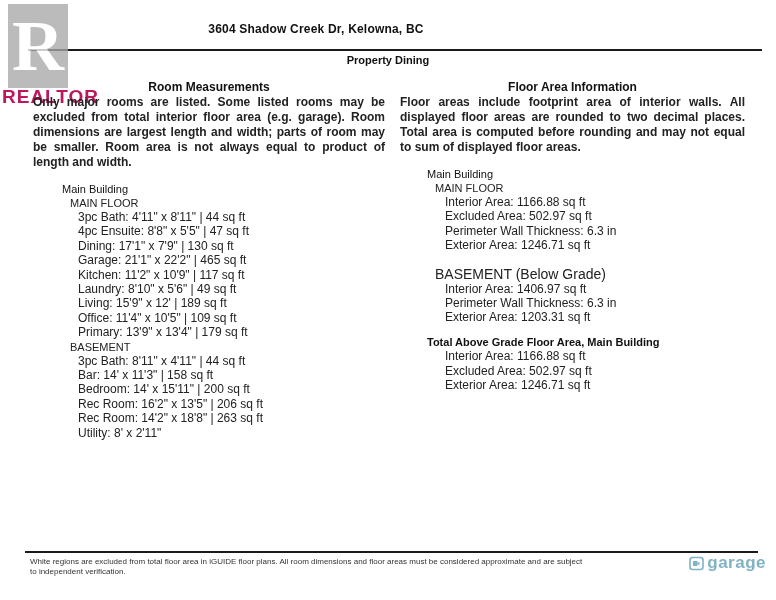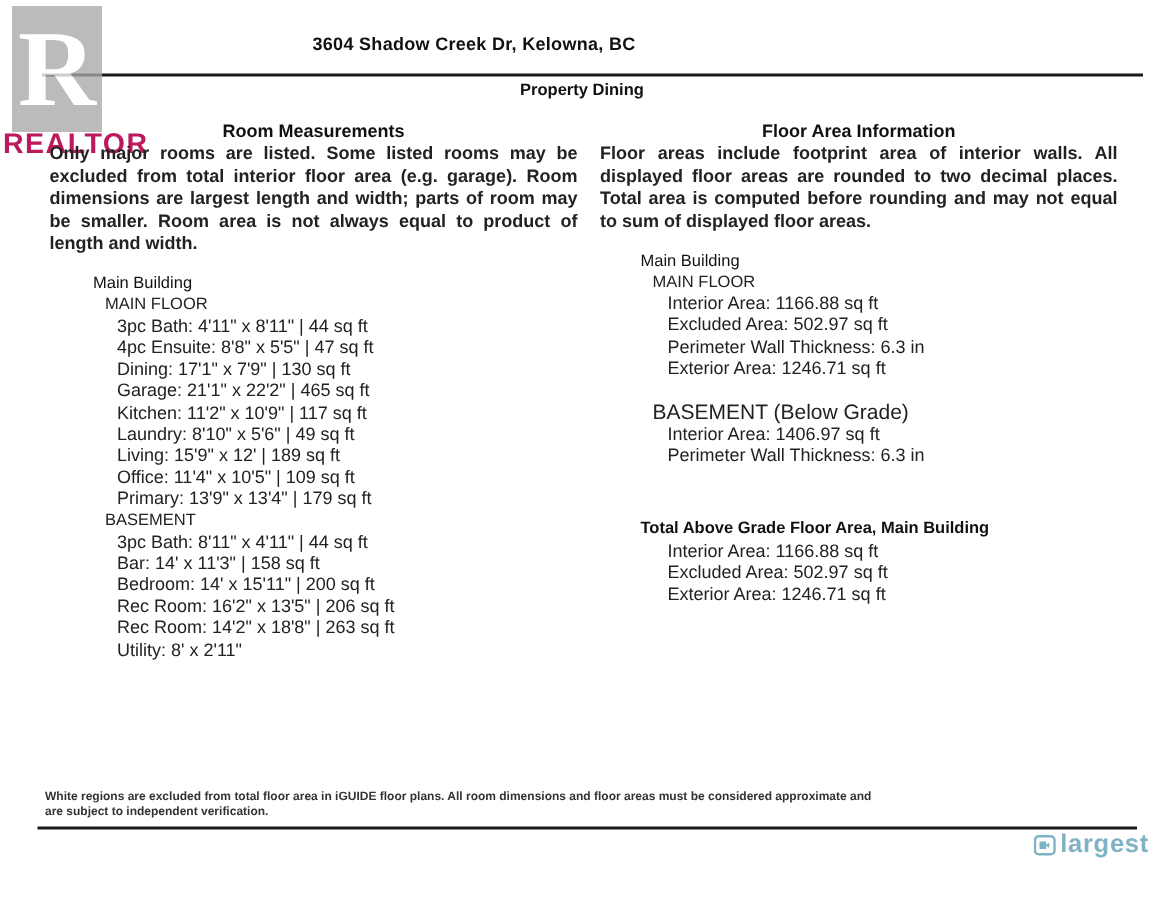--- a/index.html
+++ b/index.html
@@ -52,29 +52,29 @@
   }
   .building-block{margin-top:12px;}
   .bname{font-size:11px;font-weight:normal;line-height:14px;margin-left:29px;color:#111;}
   .col-right .bname{margin-left:27px;}
   .fname{font-size:11px;line-height:14px;margin-left:37px;color:#222;}
   .col-right .fname{margin-left:35px;}
   .rline{font-size:12px;line-height:14.4px;margin-left:45px;color:#222;}
   .basement-block{margin-top:0;}
   .bg-block{margin-top:14.5px;}
   .bg-label{font-size:14px;line-height:14.5px;margin-left:35px;color:#222;}
-  .total-block{margin-top:35px;}
+  .total-block{margin-top:10px;}
   .total-heading{font-size:11px;font-weight:bold;line-height:14.5px;margin-left:27px;color:#111;}
   
   .footer-rule{
     position:absolute;left:25px;top:551px;width:733px;height:2px;background:#1a1a1a;
   }
   .disclaimer{
-    position:absolute;left:30px;top:526px;width:560px;
-    font-size:8px;color:#333;line-height:10px;font-weight:bold;
+    position:absolute;left:30px;top:557px;width:560px;
+    font-size:8px;color:#333;line-height:10px;
   }
   .brand{
     position:absolute;right:10px;top:553px;height:20px;
     display:flex;align-items:center;gap:3px;
   }
   .brand-icon{display:block;}
   .brand-text{
     font-size:17px;font-weight:bold;letter-spacing:.5px;
   }
 </style>
@@ -134,33 +134,34 @@
       <div class="rline">Interior Area: 1166.88 sq ft</div>
       <div class="rline">Excluded Area: 502.97 sq ft</div>
       <div class="rline">Perimeter Wall Thickness: 6.3 in</div>
       <div class="rline">Exterior Area: 1246.71 sq ft</div>
     </div>
 
     <div class="bg-block">
       <div class="bg-label">BASEMENT (Below Grade)</div>
       <div class="rline">Interior Area: 1406.97 sq ft</div>
       <div class="rline">Perimeter Wall Thickness: 6.3 in</div>
+      <div class="rline">Exterior Area: 1203.31 sq ft</div>
     </div>
 
     <div class="total-block">
       <div class="total-heading">Total Above Grade Floor Area, Main Building</div>
       <div class="rline">Interior Area: 1166.88 sq ft</div>
       <div class="rline">Excluded Area: 502.97 sq ft</div>
       <div class="rline">Exterior Area: 1246.71 sq ft</div>
     </div>
   </div>
 
   <div class="footer-rule"></div>
   <div class="disclaimer">White regions are excluded from total floor area in iGUIDE floor plans. All room dimensions and floor areas must be considered approximate and are subject to independent verification.</div>
   <div class="brand">
     <svg class="brand-icon" width="15" height="15" viewBox="0 0 15 15">
       <rect x="1" y="1.5" width="13" height="12" rx="2.5" fill="none" stroke="#7FB2C4" stroke-width="1.6"></rect>
       <polygon points="4,5 8.5,5 8.5,7.2 10.5,5.6 10.5,9.4 8.5,7.8 8.5,10 4,10" fill="#7FB2C4"></polygon>
     </svg>
-    <span class="brand-text" style="color: rgb(127, 178, 196);">largest</span>
+    <span class="brand-text" style="color: rgb(127, 178, 196);">garage</span>
   </div>
 
 </div>
 
 </body></html>

